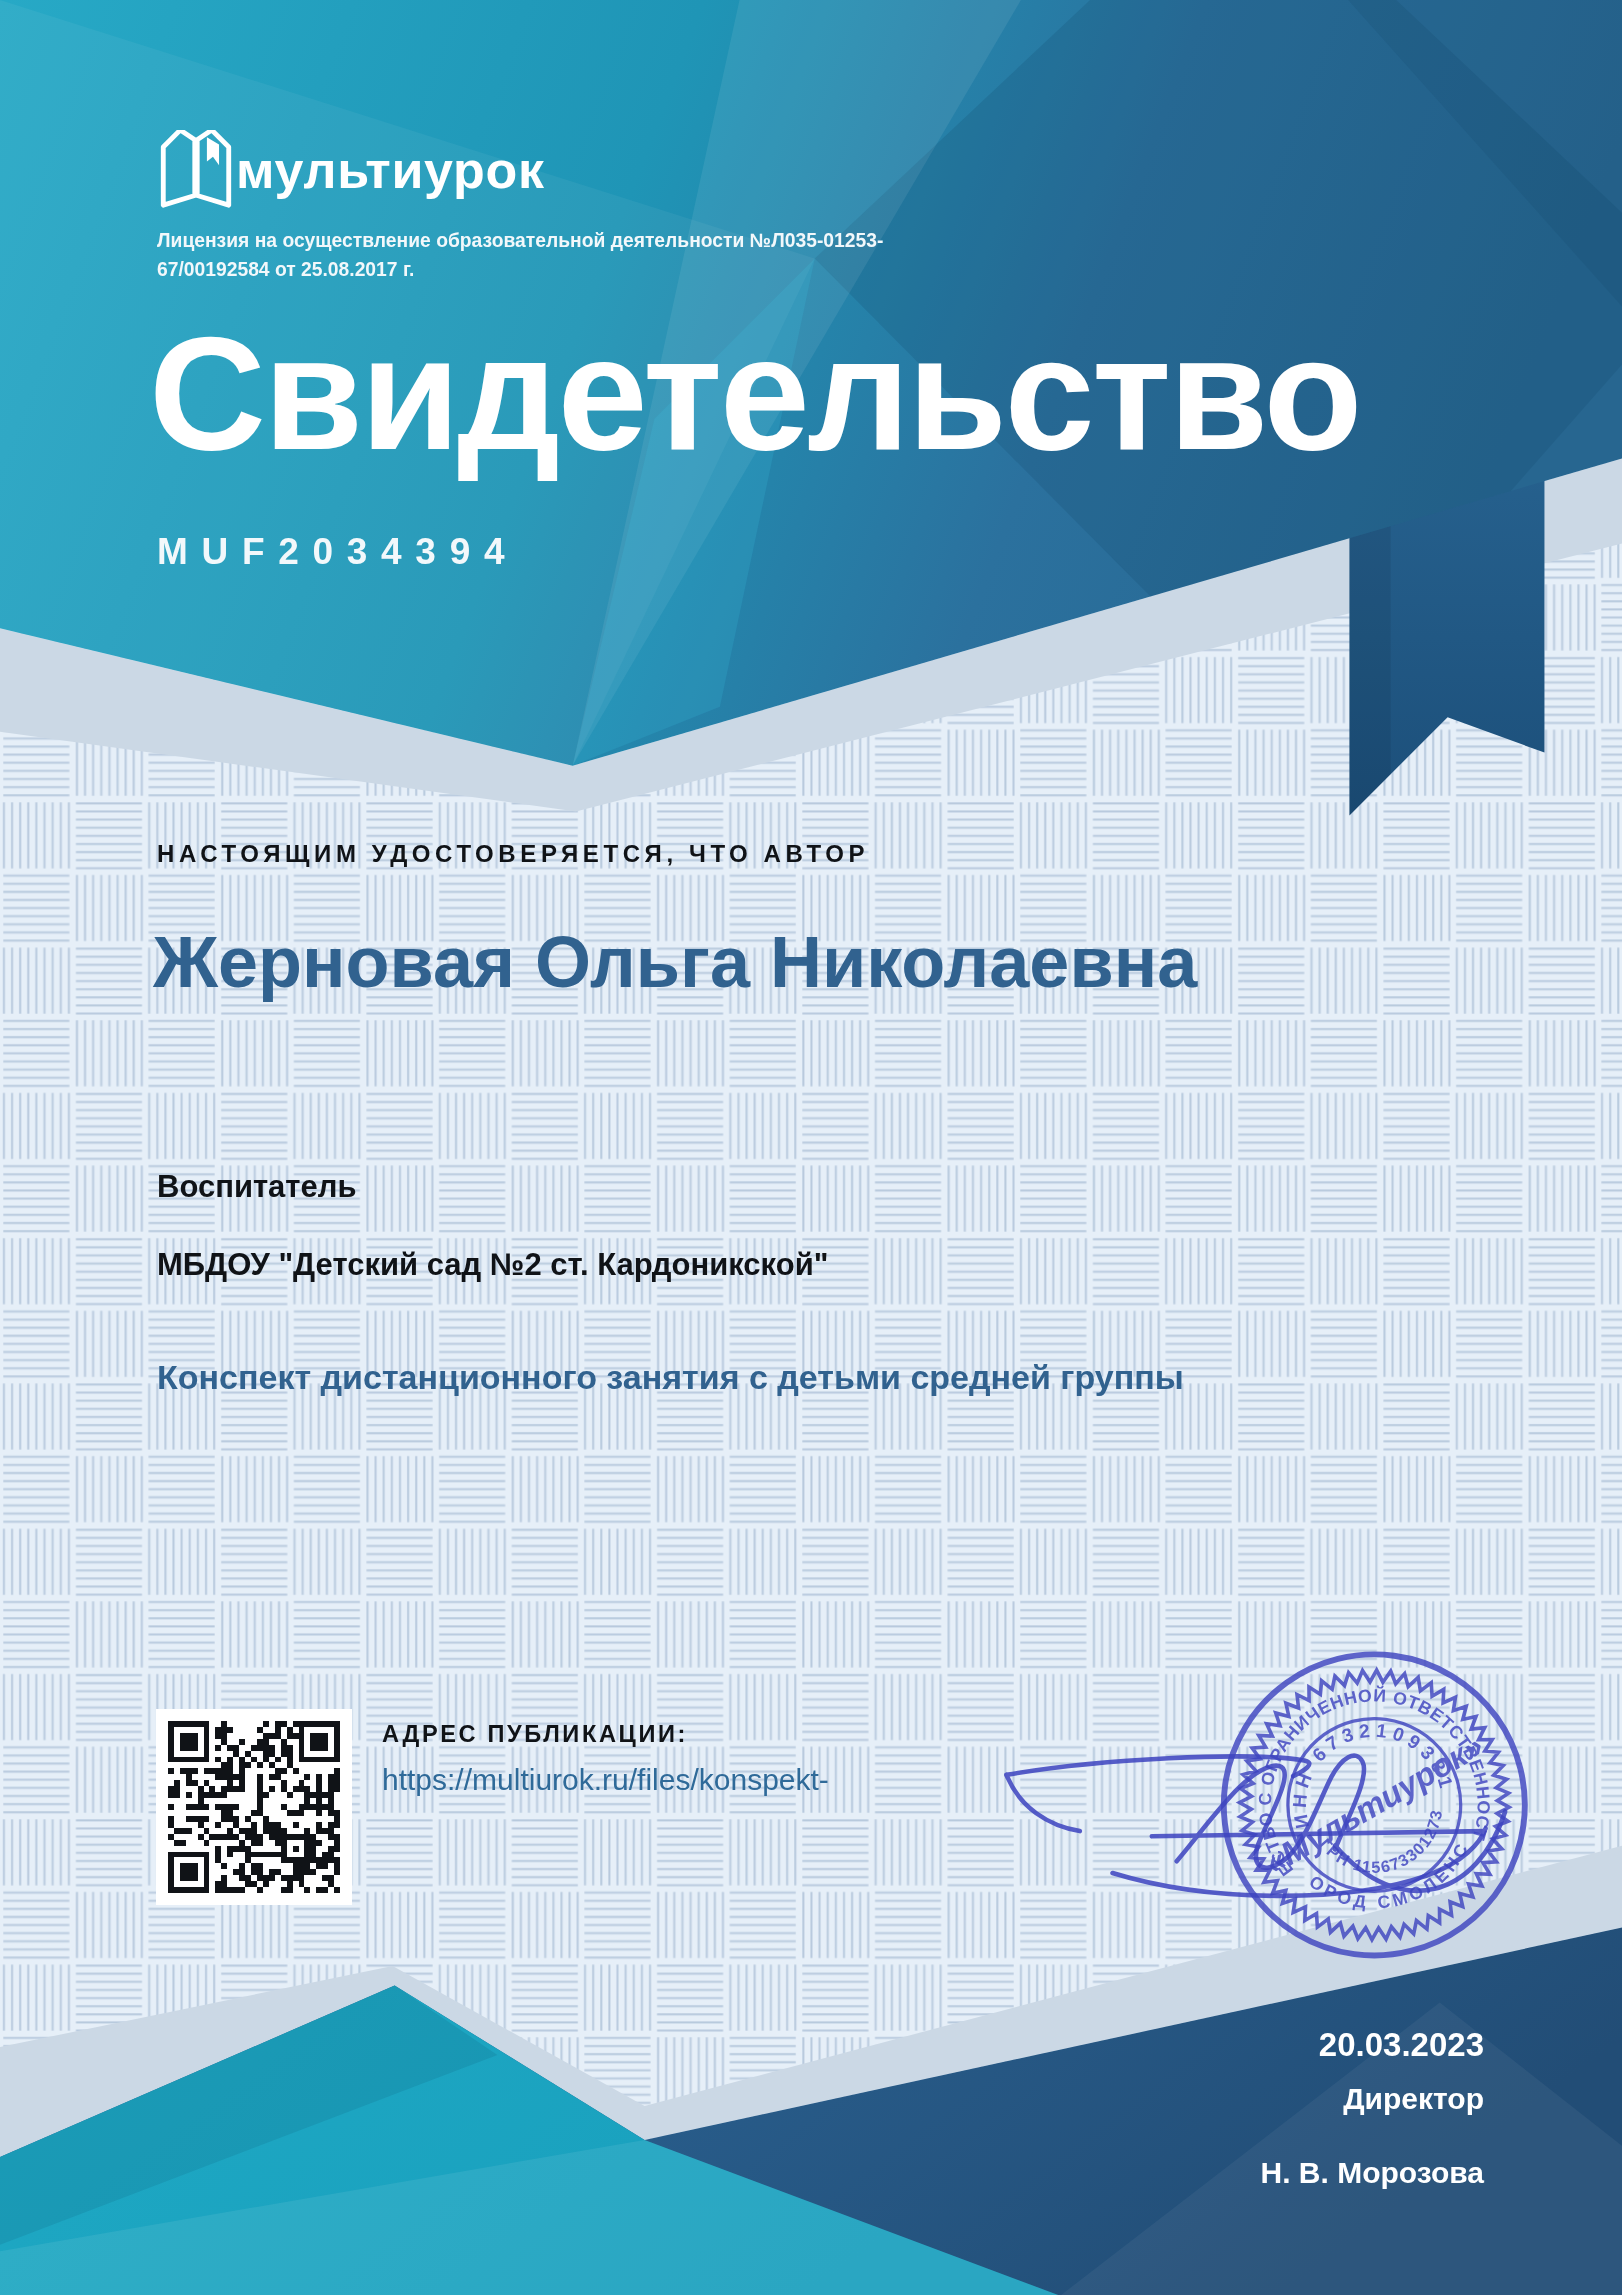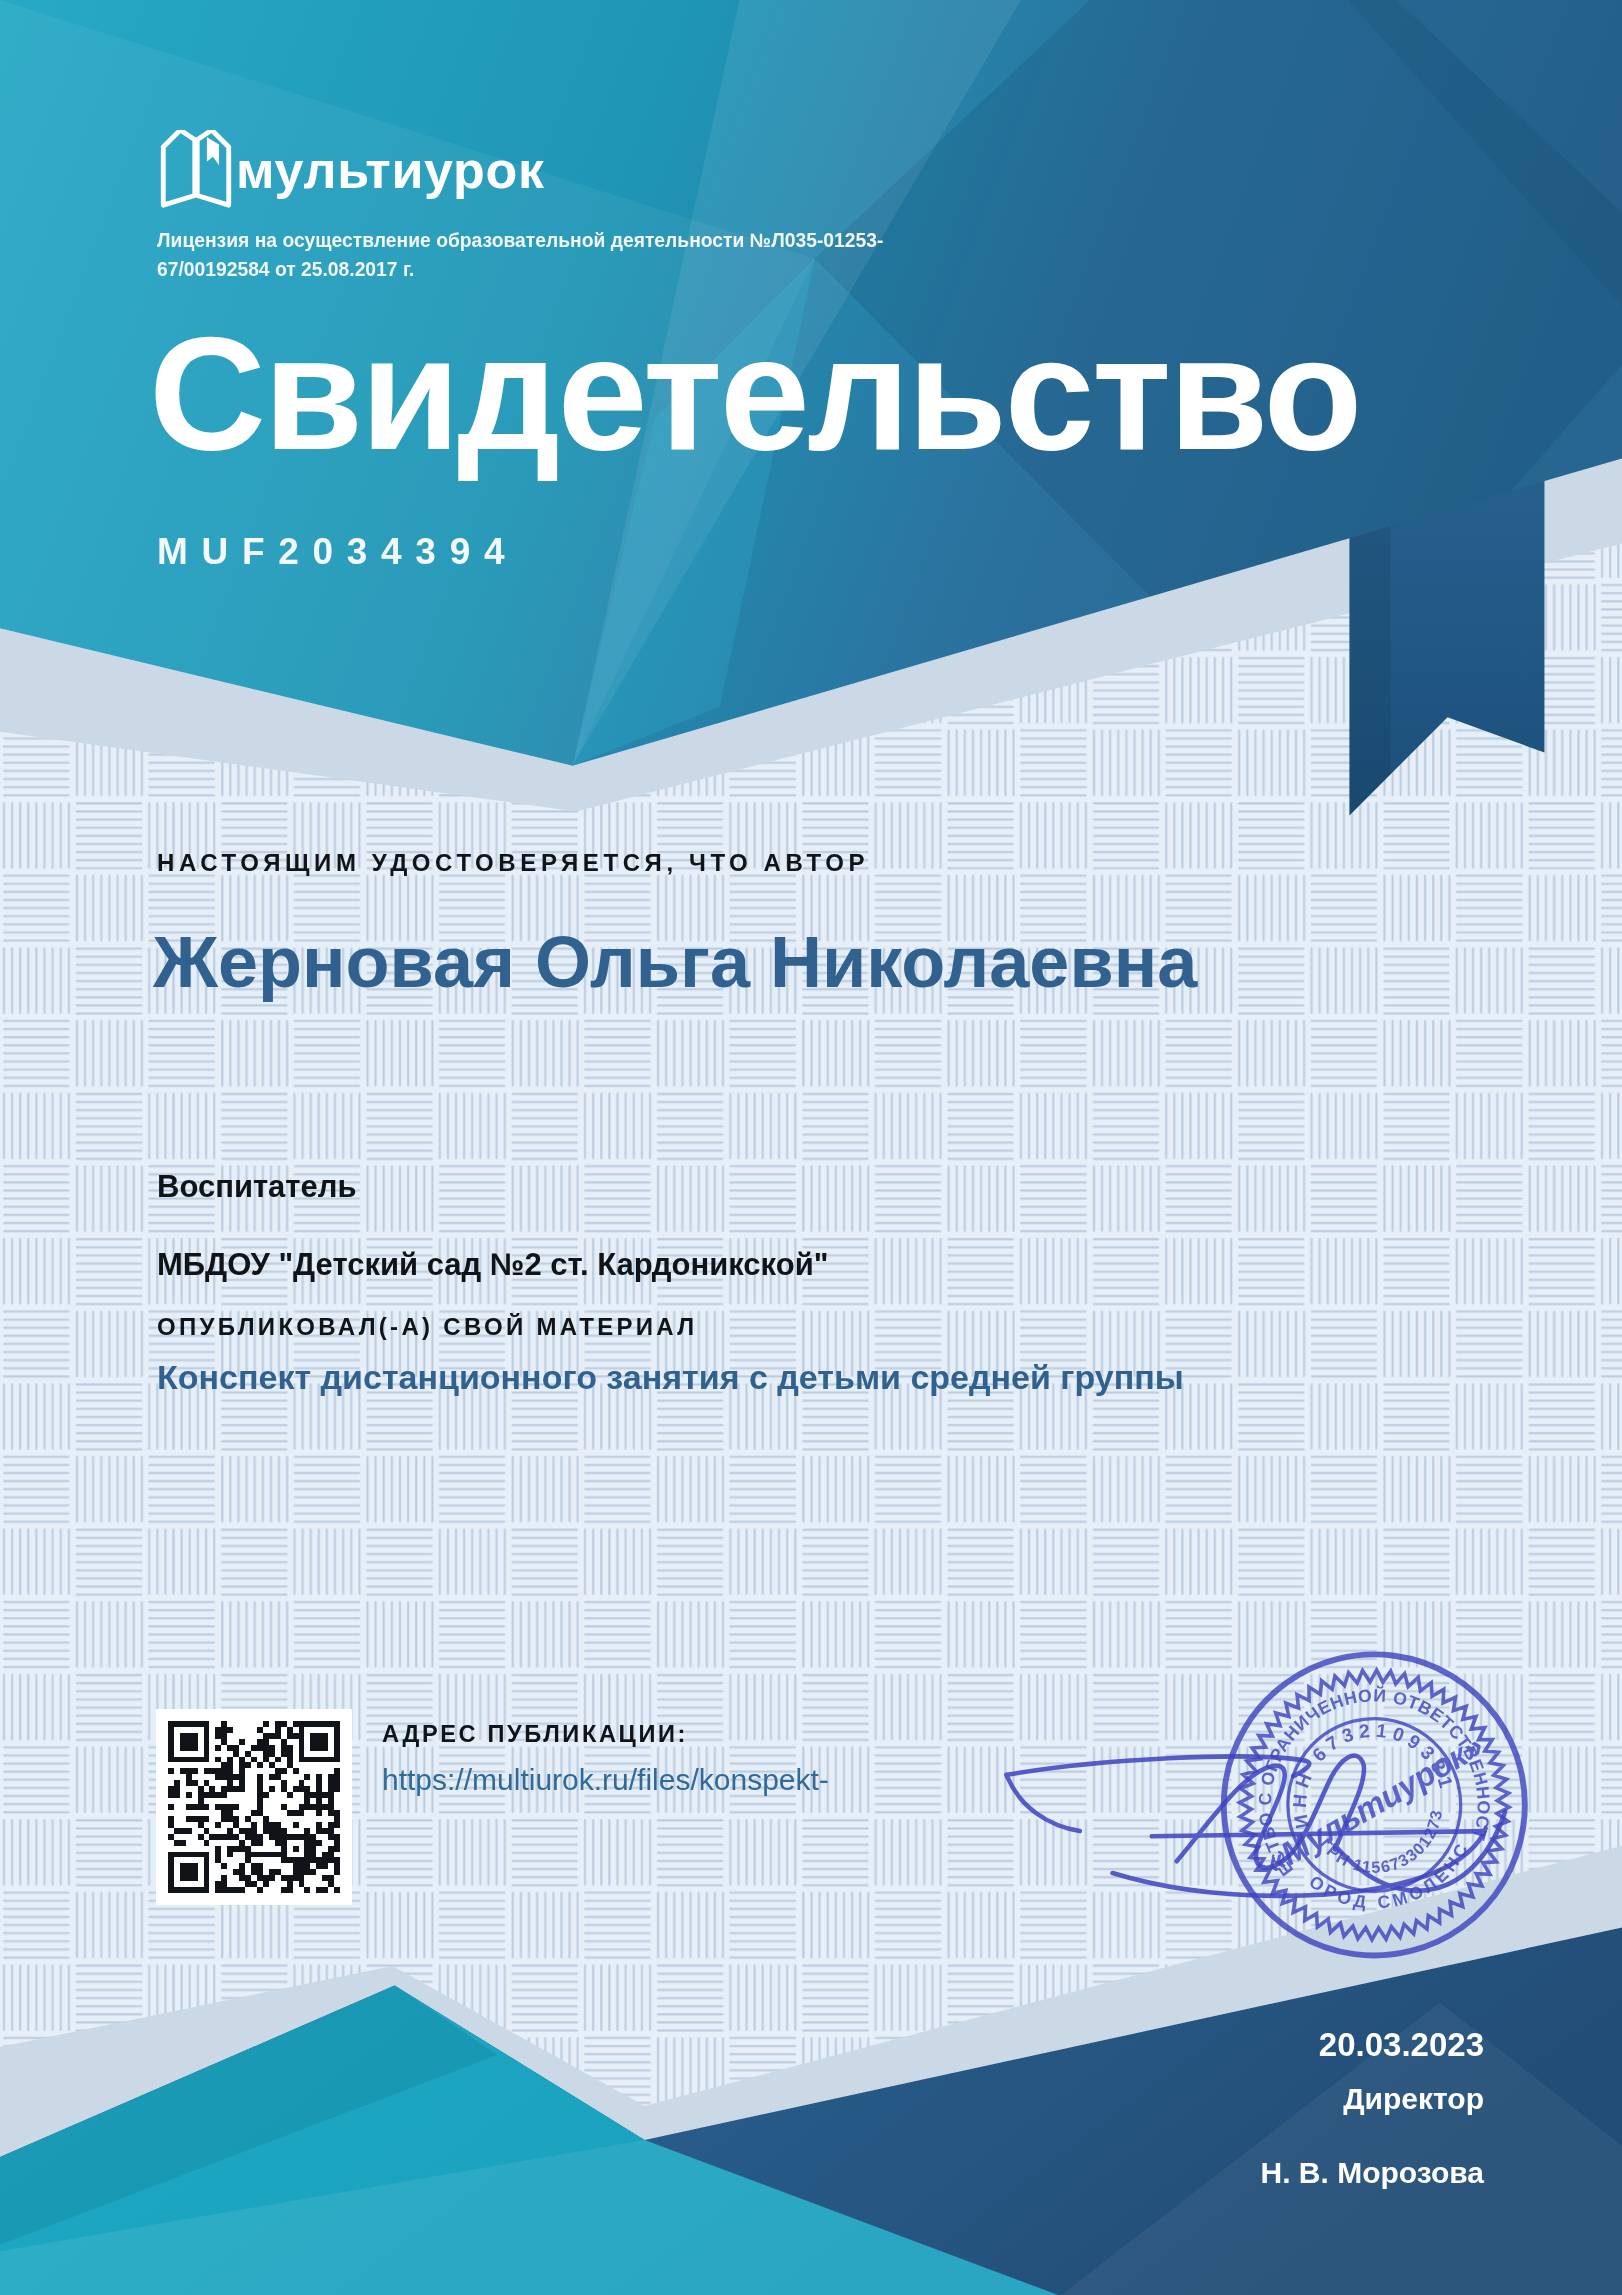--- a/index.html
+++ b/index.html
@@ -144,29 +144,28 @@
 
   <div class="abs license" style="left:157px;top:226px;">
     <div>Лицензия на осуществление образовательной деятельности №Л035-01253-</div>
     <div>67/00192584 от 25.08.2017 г.</div>
   </div>
 
   <div class="abs cert-title" style="left:149px;top:300px;">Свидетельство</div>
 
   <div class="abs cert-num" style="left:157px;top:531px;">MUF2034394</div>
 
-  <div class="abs caps-label" style="left:157px;top:840px;margin-top:9px;">НАСТОЯЩИМ УДОСТОВЕРЯЕТСЯ, ЧТО АВТОР</div>
+  <div class="abs caps-label" style="left:157px;top:840px;">НАСТОЯЩИМ УДОСТОВЕРЯЕТСЯ, ЧТО АВТОР</div>
 
   <div class="abs author" style="left:153px;top:921px;">Жерновая Ольга Николаевна</div>
 
   <div class="abs dark-line" style="left:157px;top:1169px;">Воспитатель</div>
 
   <div class="abs dark-line" style="left:157px;top:1247px;">МБДОУ "Детский сад №2 ст. Кардоникской"</div>
 
-  <div class="abs caps-label" style="left:157px;top:1313px;letter-spacing:3.3px;">ОПУБЛИКОВАЛ(-А) СВОЙ МАТЕРИАЛ</div>
 
   <div class="abs material" style="left:157px;top:1358px;">Конспект дистанционного занятия с детьми средней группы</div>
 
   <svg class="abs qr" style="left:156px;top:1709px;" width="196" height="196" viewBox="0 0 33 33" shape-rendering="crispEdges">
     <rect width="33" height="33" fill="#ffffff"></rect>
     <g id="qr" fill="#101317">
         <rect x="2" y="2" width="1" height="1"></rect>
         <rect x="3" y="2" width="1" height="1"></rect>
         <rect x="4" y="2" width="1" height="1"></rect>
         <rect x="5" y="2" width="1" height="1"></rect>

